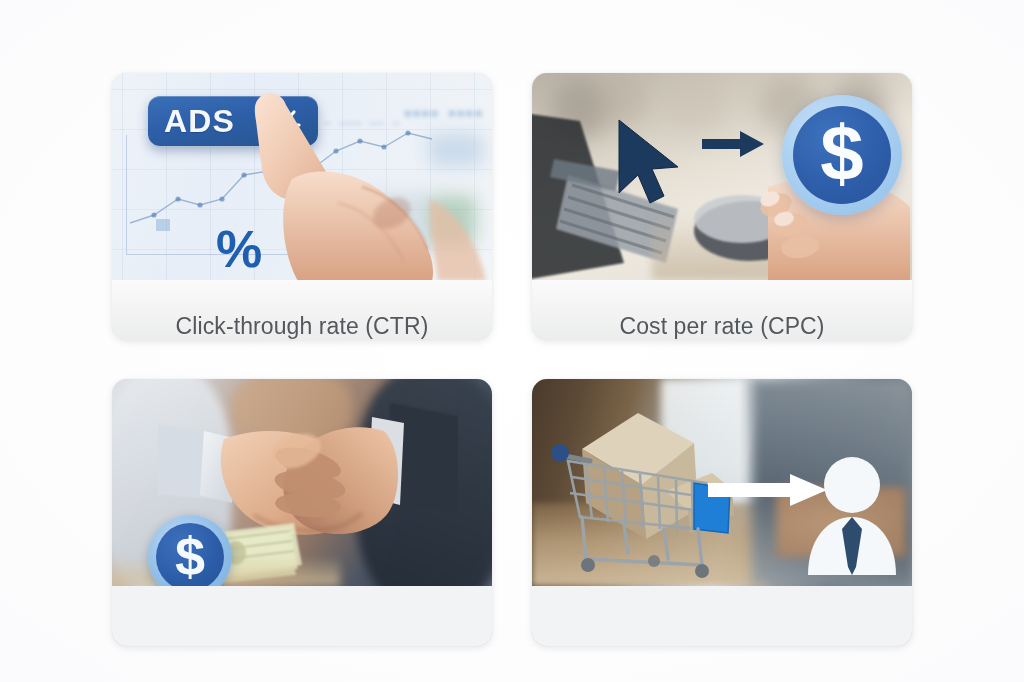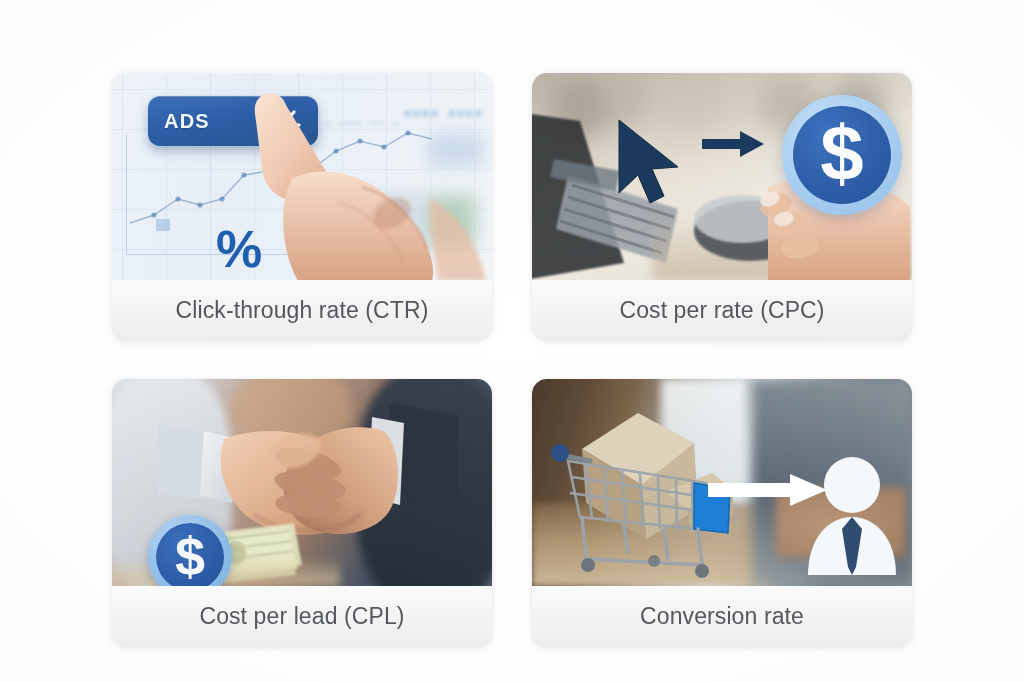--- a/index.html
+++ b/index.html
@@ -44,21 +44,21 @@
     left:0; top:0; right:0;
     height:207px;
     overflow:hidden;
   }
 
   .caption {
     position:absolute;
     left:0; right:0; bottom:0;
     height:60px;
     display:flex;
-    align-items:center;
+    align-items:flex-end;
     justify-content:center;
     background:linear-gradient(180deg,#fbfbfb 0%, #f4f4f4 45%, #eceded 100%);
   }
   .caption span {
     font-size:23px;
     letter-spacing:0.1px;
     color:#54585e;
     font-weight:400;
     white-space:nowrap;
   }
@@ -106,21 +106,21 @@
     position:absolute;
     left:36px; top:23px;
     width:170px; height:50px;
     border-radius:12px;
     background:linear-gradient(170deg,#3a6fb8 0%, #2d5fa8 45%, #28558f 100%);
     box-shadow:0 5px 11px rgba(30,60,110,0.34), inset 0 1px 0 rgba(255,255,255,0.25);
     display:flex; align-items:center;
   }
   .ads-btn .lbl {
     color:#f4f7fb;
-    font-size:20px;
+    font-size:32px;
     font-weight:bold;
     letter-spacing:1.2px;
     margin-left:16px;
     text-shadow:0 1px 1px rgba(15,40,85,0.35);
   }
   .burst { position:absolute; left:112px; top:8px; width:44px; height:40px; }
 
   .hand { position:absolute; left:130px; top:18px; width:260px; height:190px; }
 
   .pct {
@@ -427,23 +427,20 @@
 
         <div style="position:absolute;left:0;bottom:0;width:60%;height:30px;background:linear-gradient(180deg,rgba(226,206,170,0),rgba(214,192,152,0.8));filter:blur(4px);"></div>
 
         <div class="coin-sm-wrap">
           <div class="coin-sm-ring"></div>
           <div class="coin-sm-face">
             <span class="dollar">$</span>
           </div>
         </div>
       </div>
-      <div class="caption">
-        <span>Cost per lead (CPL)</span>
-      </div>
     </div>
 
     <div class="card">
       <div class="photo">
         <div class="cnv-bg"></div>
         <div class="cnv-win"></div>
         <div class="cnv-floor"></div>
 
         <div style="position:absolute;right:0;top:0;width:42%;height:100%;background:linear-gradient(200deg,#8e979e 0%,#6d7a85 35%,#55626e 62%,#9aa1a6 100%);filter:blur(6px);opacity:.95;"></div>
         <div style="position:absolute;right:6px;top:108px;width:130px;height:70px;background:radial-gradient(ellipse at 40% 50%,#c39b78,#a87f5f);filter:blur(5px);opacity:.9;"></div>
@@ -493,19 +490,16 @@
         <svg class="cnv-arrow" viewBox="0 0 120 34">
           <path d="M0 10 L82 10 L82 1 L119 17 L82 33 L82 24 L0 24 Z" fill="#ffffff"></path>
         </svg>
 
         <svg class="person" viewBox="0 0 96 120">
           <circle cx="48" cy="30" r="28" fill="#f4f8fb"></circle>
           <path d="M4 120 C4 84 24 62 48 62 C72 62 92 84 92 120 Z" fill="#f4f8fb"></path>
           <path d="M48 62 L58 74 L52 112 L48 120 L44 112 L38 74 Z" fill="#2e4d6e"></path>
         </svg>
       </div>
-      <div class="caption">
-        <span>Conversion rate</span>
-      </div>
     </div>
 
   </div>
 </div>
 
 </body></html>

